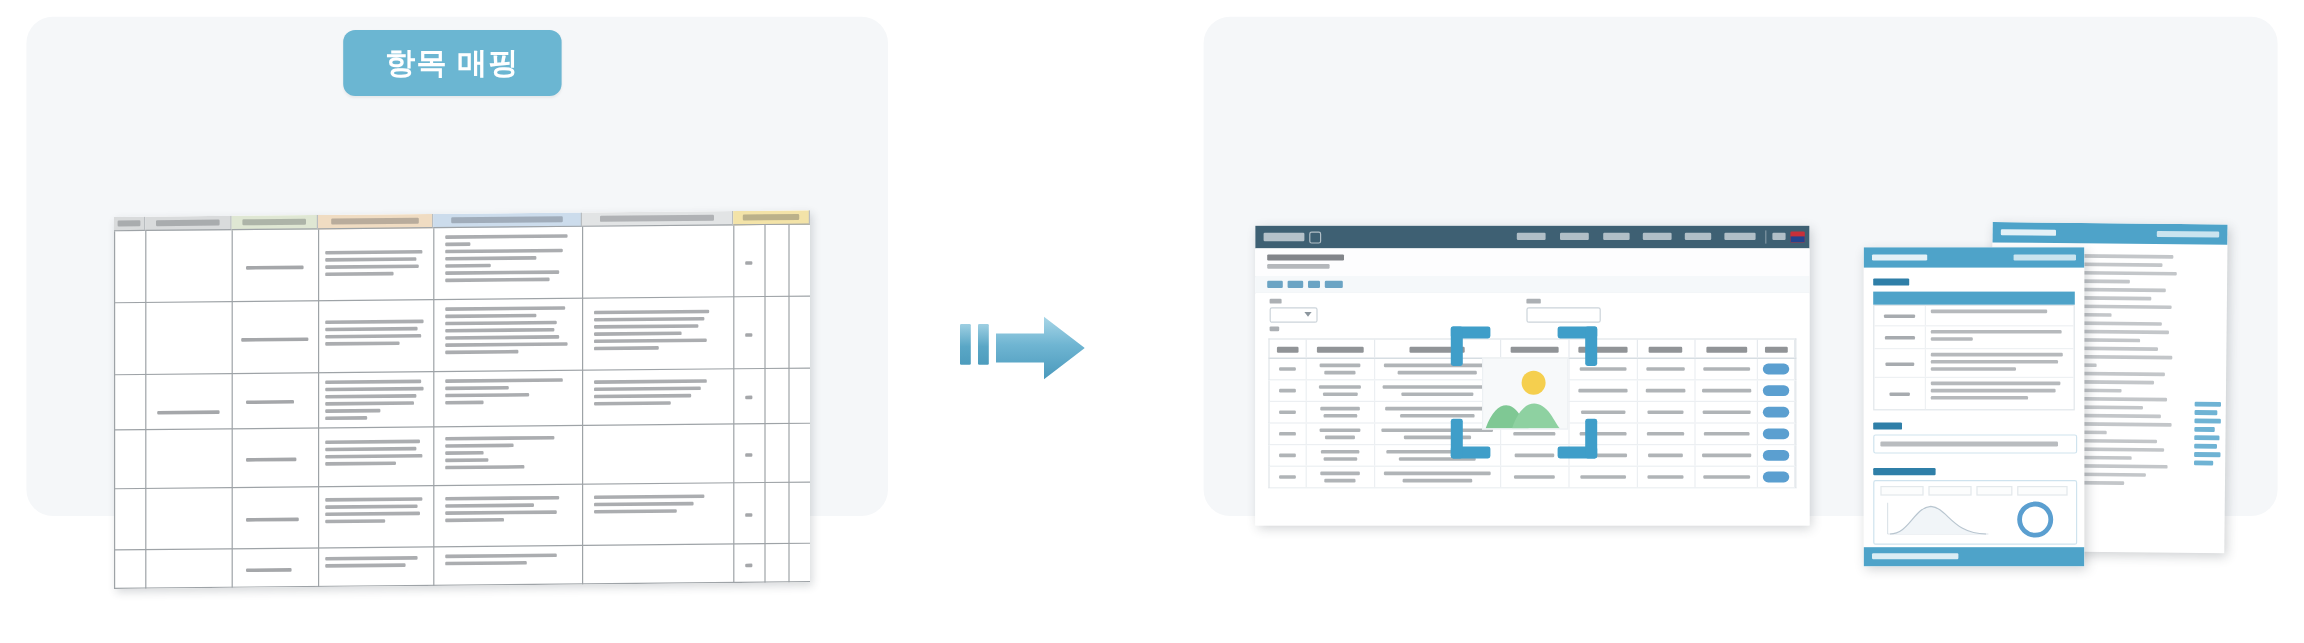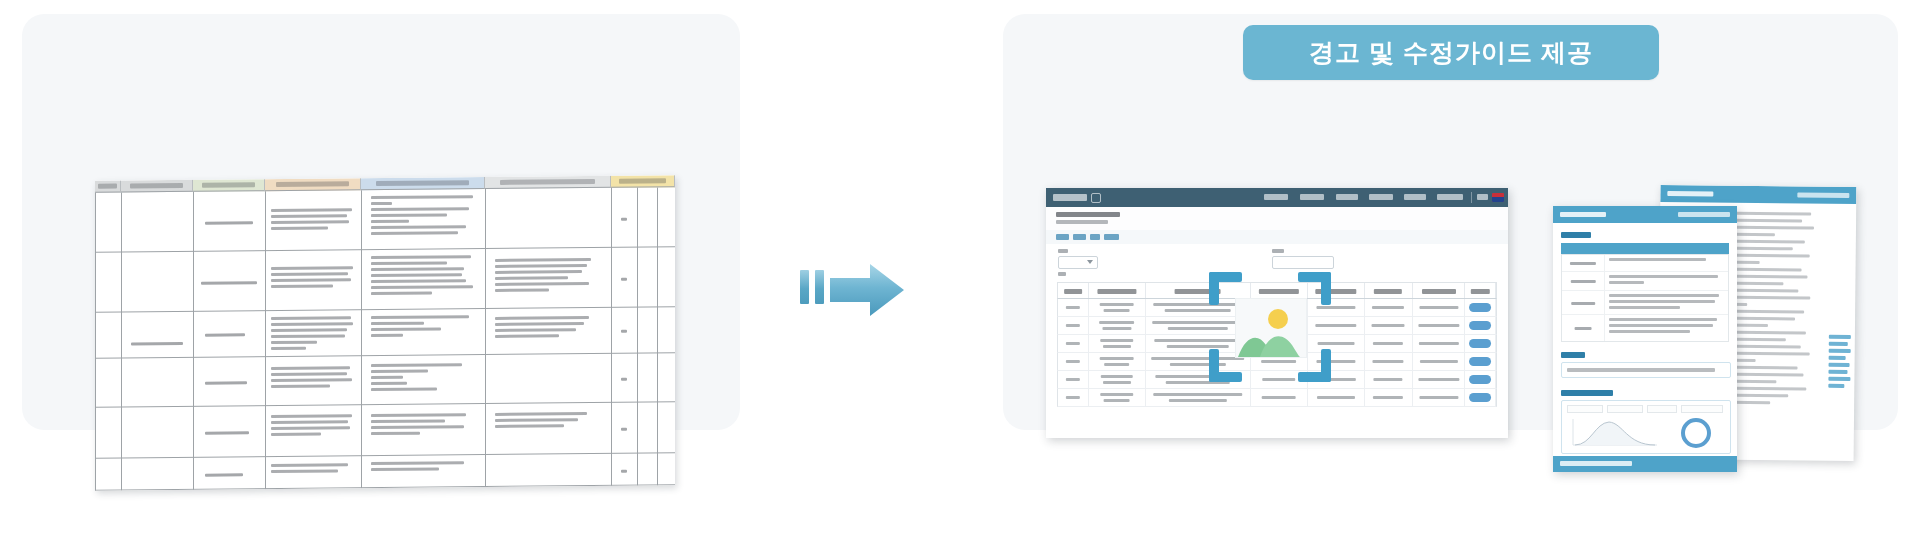--- a/index.html
+++ b/index.html
@@ -133,20 +133,23 @@
   .mw-sidebars{position:absolute;right:4px;}
   .mw-sidebars .s{height:4px;background:#6fb3d4;border-radius:1px;margin-bottom:3px;}
 </style>
 </head>
 <body>
 
 <div class="stage">
 
   <div class="panel" id="panel-left"></div>
 
+  <div class="badge" id="badge-mapping">
+    <span>항목 매핑</span>
+  </div>
 
   <div id="sheet">
     <div id="sheet-inner">
 
       <div class="sheet-hrow">
         <div class="sheet-hcell" style="width:26px;background:#d9dbdc;">
             <div class="ghost"></div>
           </div>
         <div class="sheet-hcell" style="width:72px;background:#d9dbdc;">
             <div class="ghost"></div>
@@ -316,23 +319,20 @@
           <stop offset="45%" stop-color="#6fb5d2"></stop>
           <stop offset="100%" stop-color="#4a99bc"></stop>
         </linearGradient>
       </defs>
       <path d="M0 16 L40 16 L40 2 L74 28 L40 54 L40 40 L0 40 Z" fill="url(#agrad)"></path>
     </svg>
   </div>
 
   <div class="panel" id="panel-right"></div>
 
-  <div class="badge" id="badge-warning">
-    <span>경고 및 수정가이드 제공</span>
-  </div>
 
   <div id="app-window">
     <div id="app-navbar">
       <div class="nav-logo"></div>
       <div class="nav-logo-dot"></div>
       <div class="nav-item" style="left:218px;width:24px;"></div>
       <div class="nav-item" style="left:254px;width:24px;"></div>
       <div class="nav-item" style="left:290px;width:22px;"></div>
       <div class="nav-item" style="left:323px;width:24px;"></div>
       <div class="nav-item" style="left:358px;width:22px;"></div>

